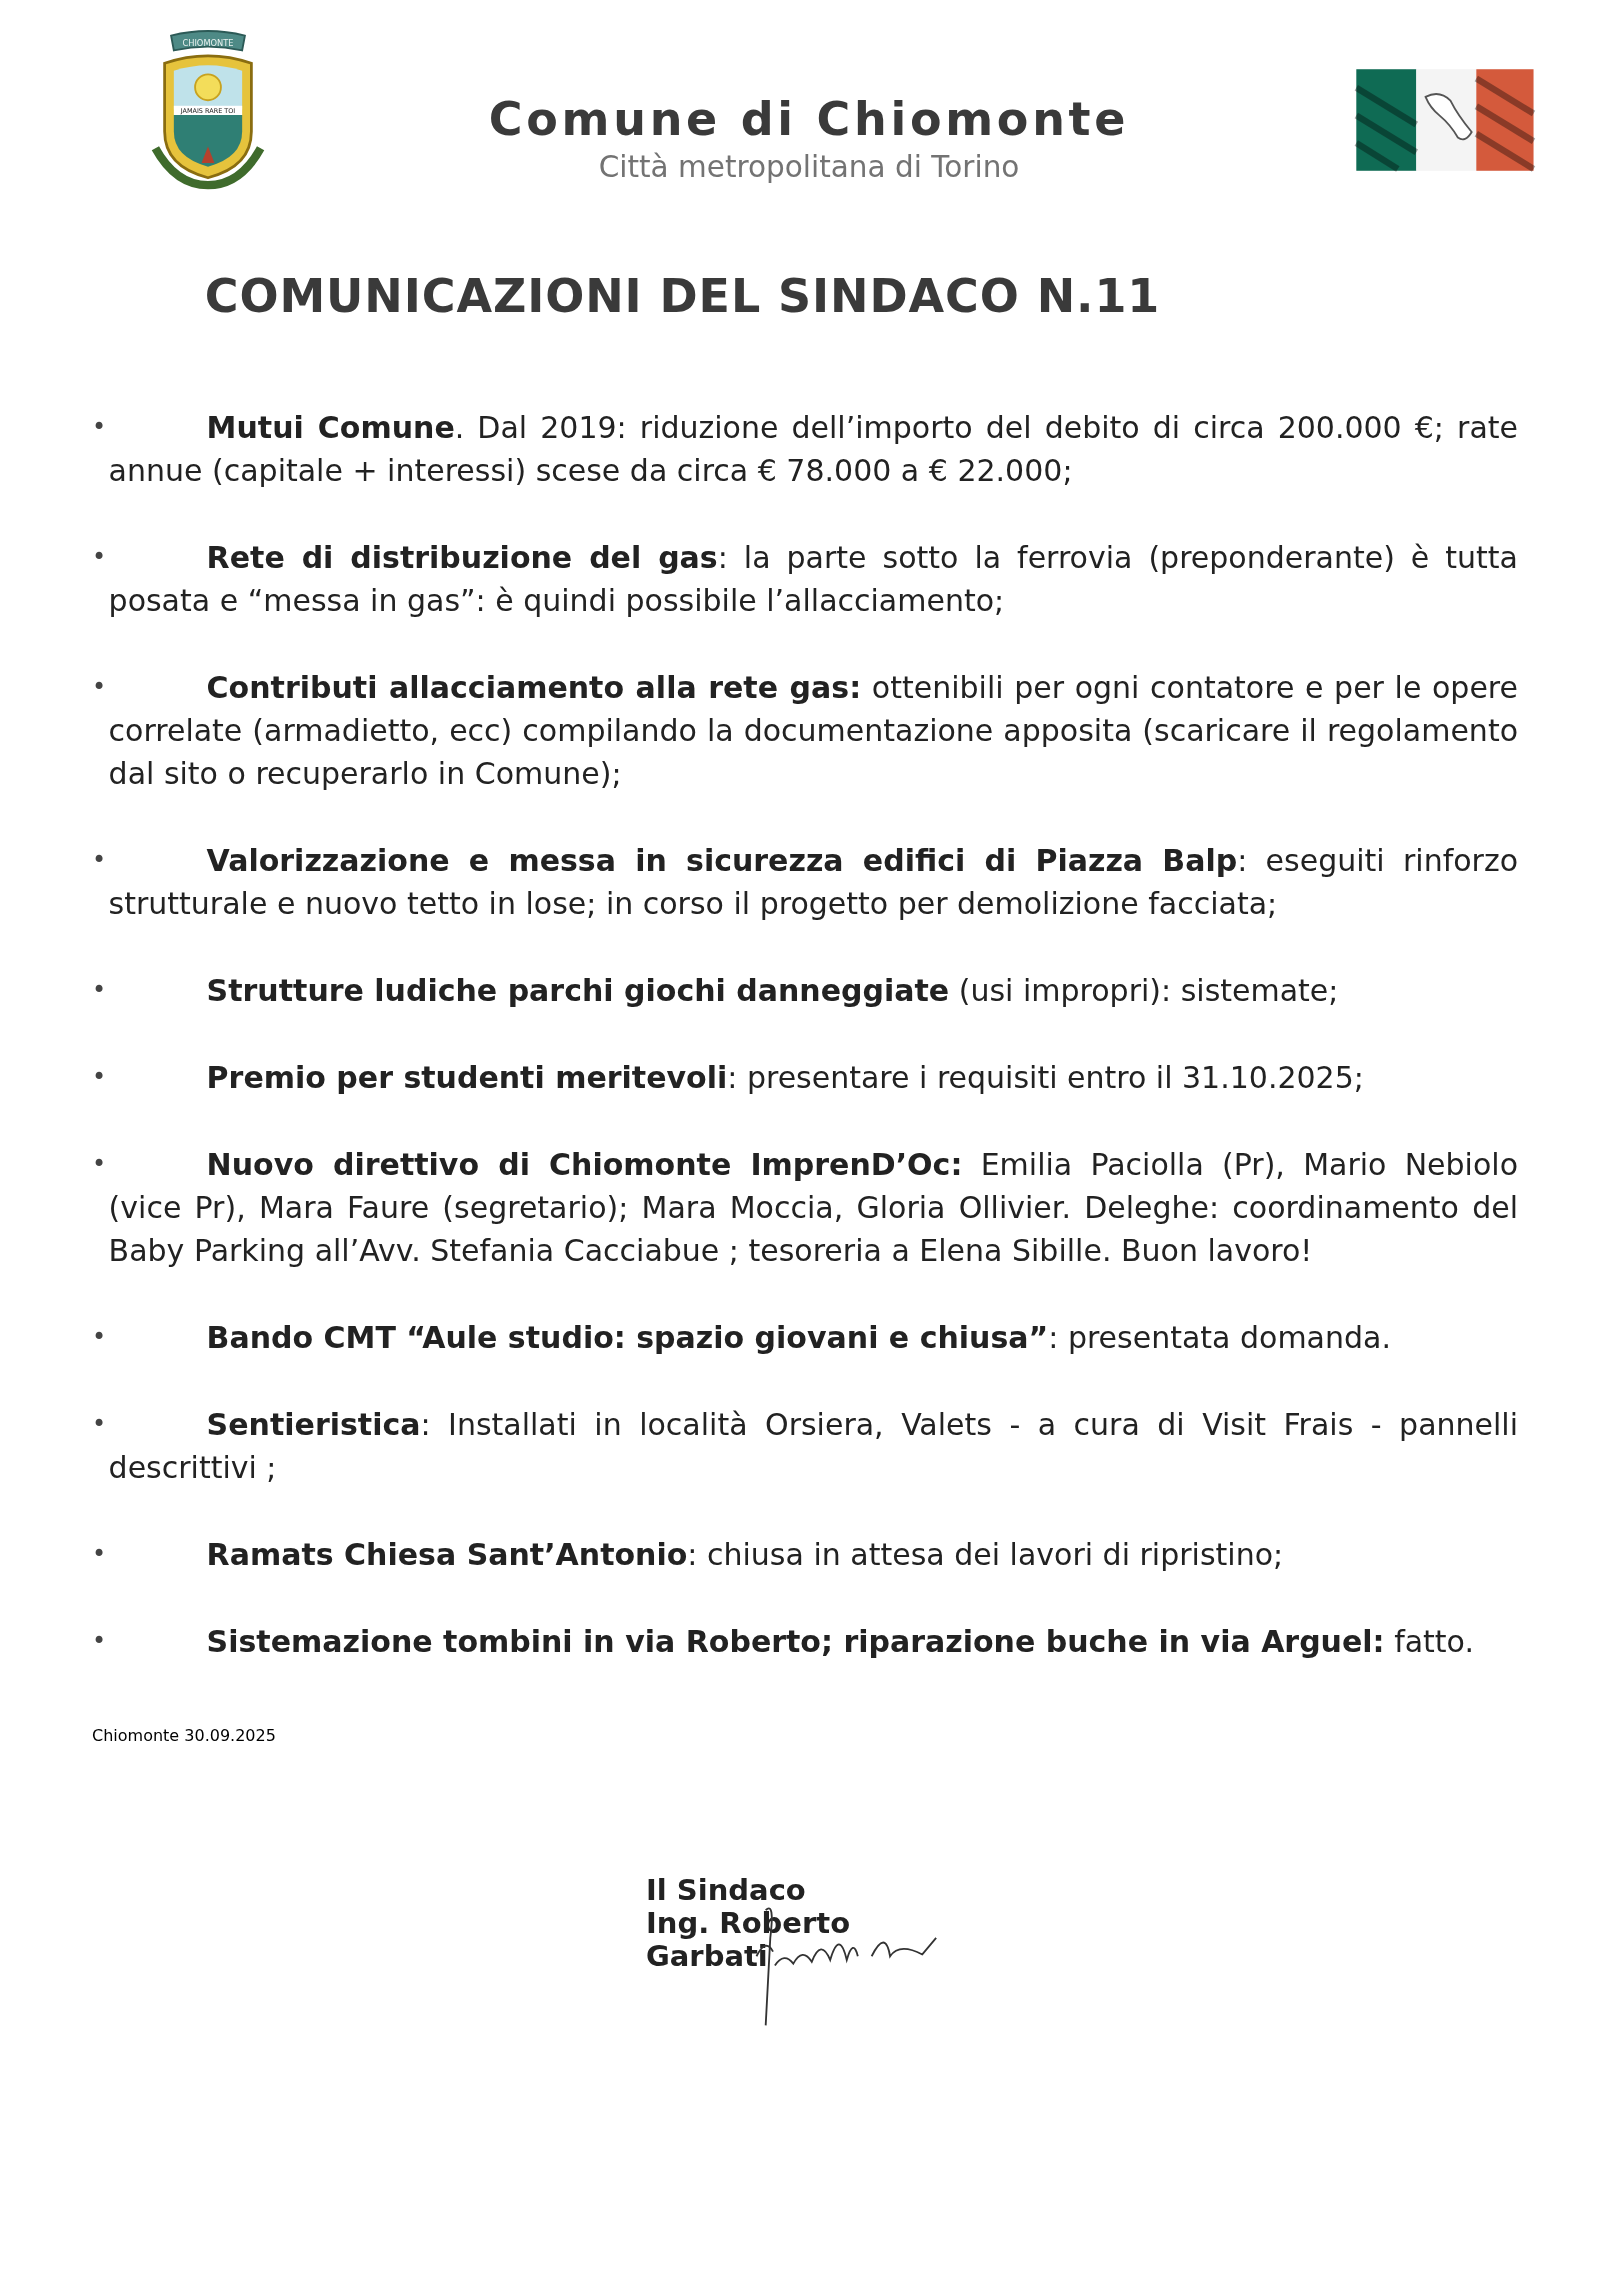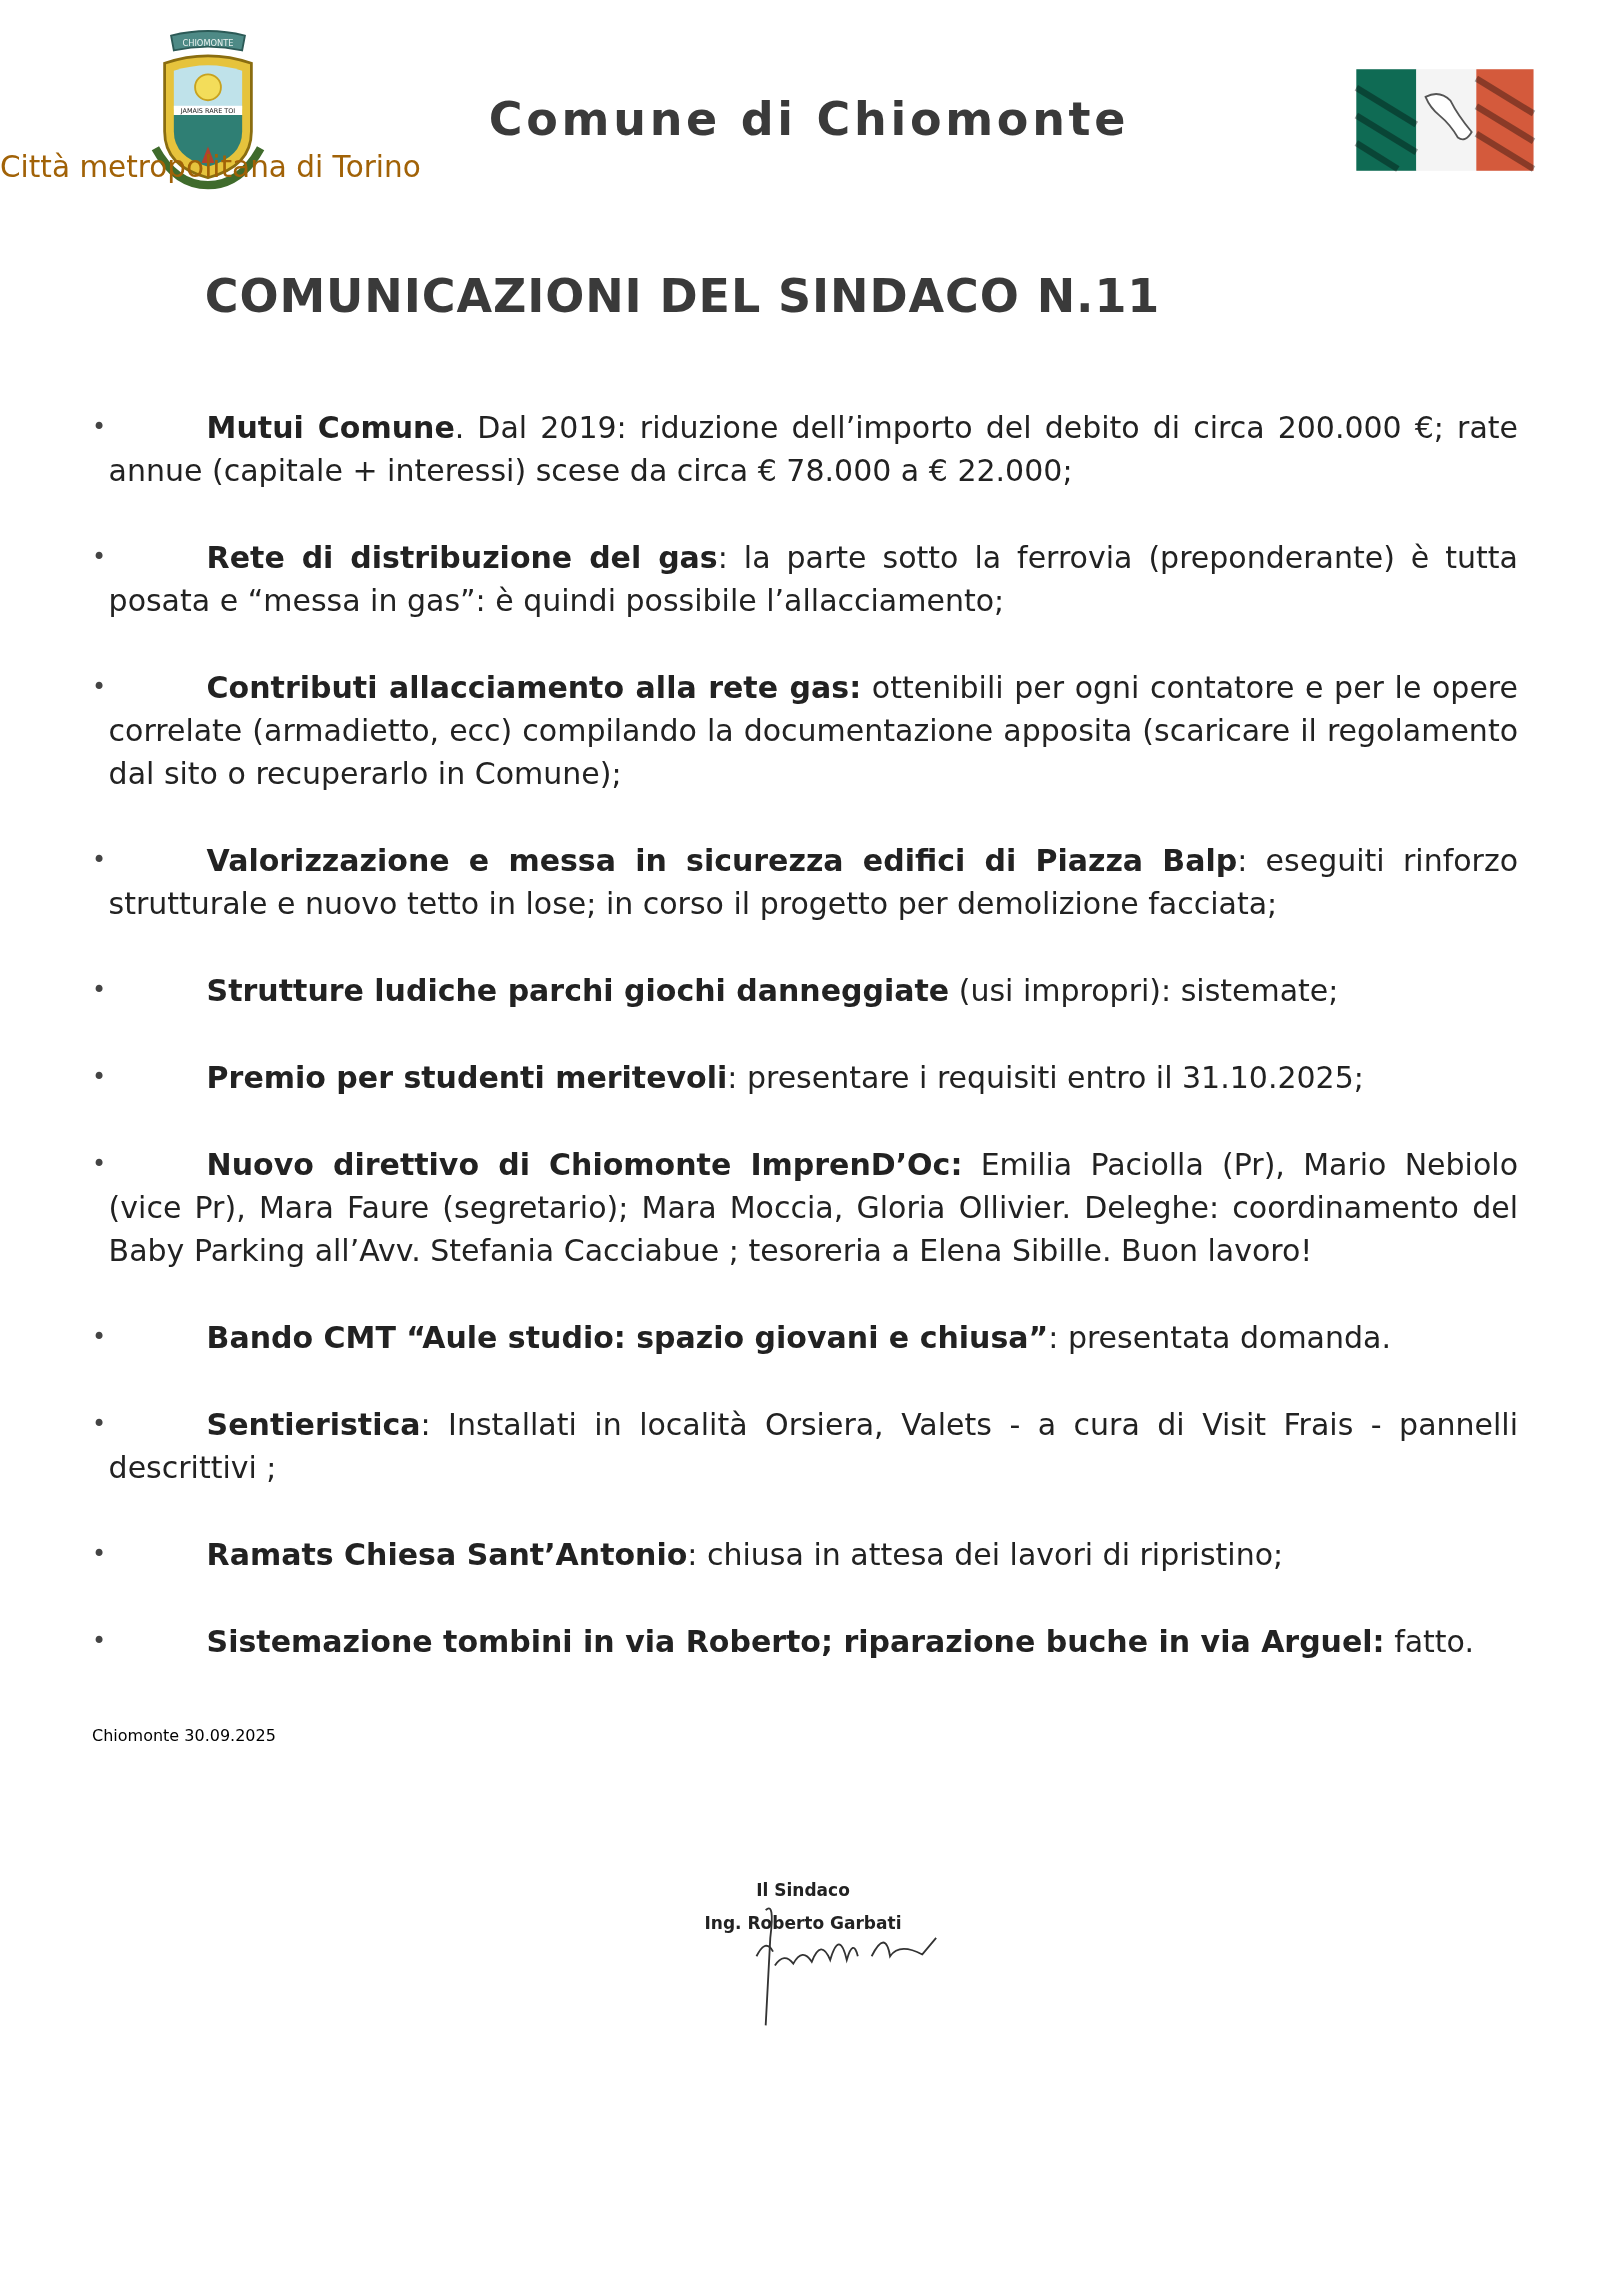--- a/index.html
+++ b/index.html
@@ -2,31 +2,31 @@
 <html style="font-size:14.8px"><head>
 <meta charset="utf-8">
 <style>
   html, body { margin: 0; padding: 0; background: #ffffff; }
   body { width: 1618px; height: 2289px; position: relative; overflow: hidden;
          font-family: "DejaVu Sans", sans-serif; color: #222; }
   .crest { position: absolute; left: 148px; top: 28px; width: 120px; height: 162px; }
   .flag { position: absolute; left: 1347px; top: 60px; width: 194px; height: 120px; }
   .head-title { position: absolute; left: 0; width: 1618px; top: 63px; text-align: center;
        font-family: "DejaVu Sans", sans-serif; font-weight: bold; font-size: 46px; letter-spacing: 3.7px; color: #3a3a3a; margin-top: 29px; }
-  .head-sub { position: absolute; left: 0; width: 1618px; top: 150px; 
-       font-size: 29.5px; color: #a16207; }
+  .head-sub { position: absolute; left: 0; width: 1618px; top: 150px; text-align: center;
+       font-size: 29.5px; color: #737373; }
   .main-title { position: absolute; left: 0; width: 1365px; top: 269px; text-align: center;
        font-weight: bold; font-size: 46px; color: #3a3a3a; letter-spacing: 0.9px; }
   .list { position: absolute; left: 92px; top: 406px; width: 1426px; margin: 0; padding: 0; list-style: none; }
   .item { position: relative; font-size: 30px; line-height: 43px; text-align: justify; margin: 0; }
   .bullet { position: absolute; left: 0; top: 0; font-size: 24px; color: #444; }
   .item-text { display: block; padding-left: 16.6px; text-indent: 65px; }
   .lead { font-weight: bold; color: #222; margin-left: 33px; }
   .date { position: absolute; left: 92px; top: 1726px; font-size: 16px; color: #000000; }
-  .sign { position: absolute; left: 646px; top: 1874px; width: 314px; text-align: center; font-weight: bold; font-size: 17px; line-height: 33px; color: #222; }
+  .sign { position: absolute; left: 646px; top: 1874px; width: 314px; text-align: left; font-weight: bold; font-size: 29px; line-height: 33px; color: #222; }
   .signature { position: absolute; left: 738px; top: 1901px; width: 212px; height: 129px; }
 </style>
 </head>
 <body>
 
 <svg class="crest" viewBox="0 0 130 175">
   <path d="M25 8 Q65 -2 105 8 L102 24 Q65 16 28 24 Z" fill="#4e8a86" stroke="#2c5a57" stroke-width="2"></path>
   <text x="65" y="19" font-size="9" text-anchor="middle" fill="#e8f1ef" font-family="DejaVu Sans, sans-serif">CHIOMONTE</text>
   <path d="M18 38 Q65 22 112 38 L112 112 Q112 150 65 162 Q18 150 18 112 Z" fill="#e6c33c" stroke="#8a6d10" stroke-width="3"></path>
   <path d="M28 46 Q65 34 102 46 L102 88 L28 88 Z" fill="#bfe2ea"></path>

